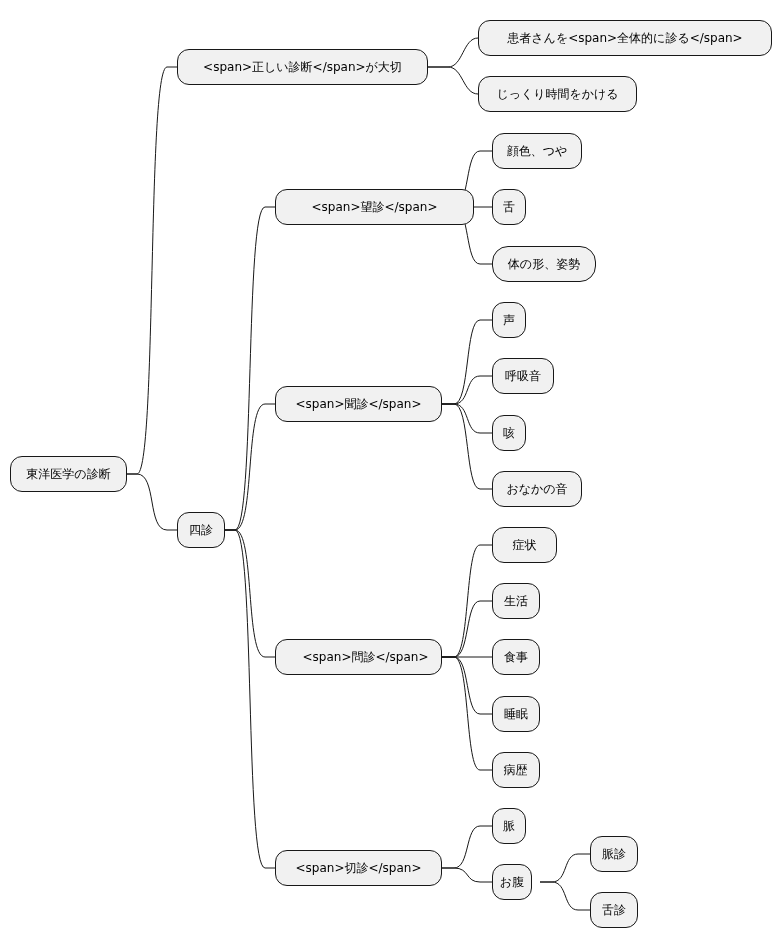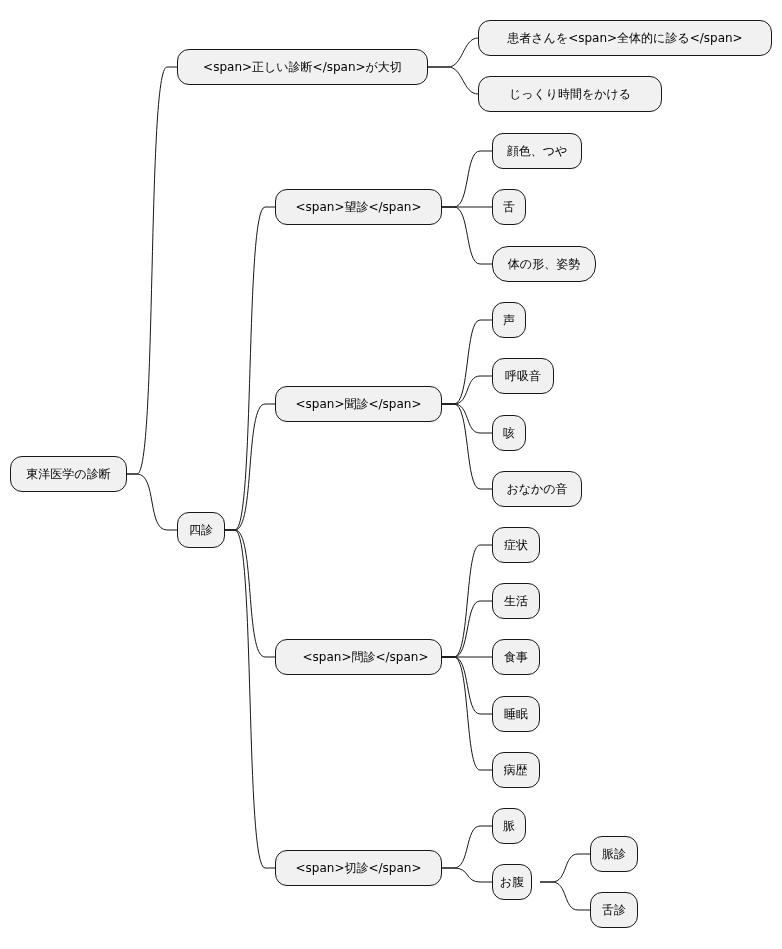--- a/index.html
+++ b/index.html
@@ -52,37 +52,37 @@
   <path d="M540,882 L552,882 C568,882 563,854 578,854 L590,854"></path>
   <path d="M540,882 L552,882 C568,882 563,910 578,910 L590,910"></path>
 </svg>
 
 <div class="node" style="left:10px; top:456px; width:117px;">東洋医学の診断</div>
 
 <div class="node" style="left:177px; top:49px; width:251px;">&lt;span&gt;正しい診断&lt;/span&gt;が大切</div>
 <div class="node" style="left:177px; top:512px; width:48px;">四診</div>
 
 <div class="node" style="left:478px; top:20px; width:294px;">患者さんを&lt;span&gt;全体的に診る&lt;/span&gt;</div>
-<div class="node" style="left:478px; top:76px; width:184px;">じっくり時間をかける</div>
+<div class="node" style="left:478px; top:76px; width:159px;">じっくり時間をかける</div>
 
-<div class="node" style="left:275px; top:189px; width:167px;">&lt;span&gt;望診&lt;/span&gt;</div>
+<div class="node" style="left:275px; top:189px; width:199px;">&lt;span&gt;望診&lt;/span&gt;</div>
 <div class="node" style="left:275px; top:386px; width:167px;">&lt;span&gt;聞診&lt;/span&gt;</div>
 <div class="node" style="left:275px; top:639px; width:167px;padding-left:24px;">&lt;span&gt;問診&lt;/span&gt;</div>
 <div class="node" style="left:275px; top:850px; width:167px;">&lt;span&gt;切診&lt;/span&gt;</div>
 
-<div class="node" style="left:492px; top:133px; width:90px;border-radius:11px;">顔色、つや</div>
+<div class="node" style="left:492px; top:133px; width:90px;">顔色、つや</div>
 <div class="node" style="left:492px; top:189px; width:34px;">舌</div>
 <div class="node" style="left:492px; top:246px; width:104px;border-radius:16px;">体の形、姿勢</div>
 
 <div class="node" style="left:492px; top:302px; width:34px;">声</div>
 <div class="node" style="left:492px; top:358px; width:62px;">呼吸音</div>
 <div class="node" style="left:492px; top:415px; width:34px;">咳</div>
 <div class="node" style="left:492px; top:471px; width:90px;">おなかの音</div>
 
-<div class="node" style="left:492px; top:527px; width:48px;">症状</div>
+<div class="node" style="left:492px; top:527px; width:65px;">症状</div>
 <div class="node" style="left:492px; top:583px; width:48px;">生活</div>
 <div class="node" style="left:492px; top:639px; width:48px;">食事</div>
 <div class="node" style="left:492px; top:696px; width:48px;">睡眠</div>
 <div class="node" style="left:492px; top:752px; width:48px;padding-left:9px;">病歴</div>
 
 <div class="node" style="left:492px; top:808px; width:34px;">脈</div>
 <div class="node" style="left:492px; top:864px; width:40px;">お腹</div>
 
 <div class="node" style="left:590px; top:836px; width:48px;">脈診</div>
 <div class="node" style="left:590px; top:892px; width:48px;">舌診</div>

